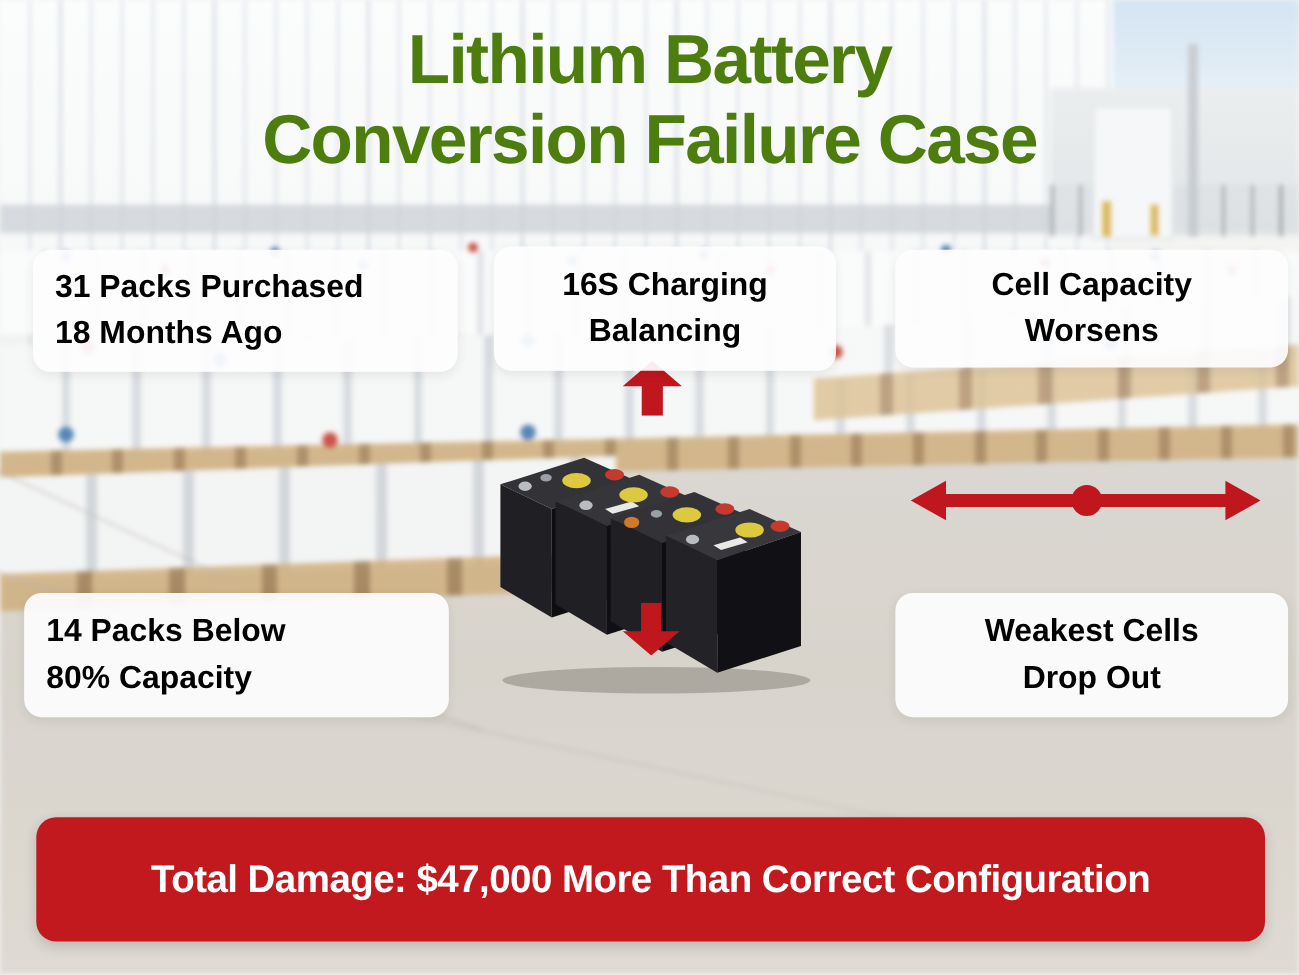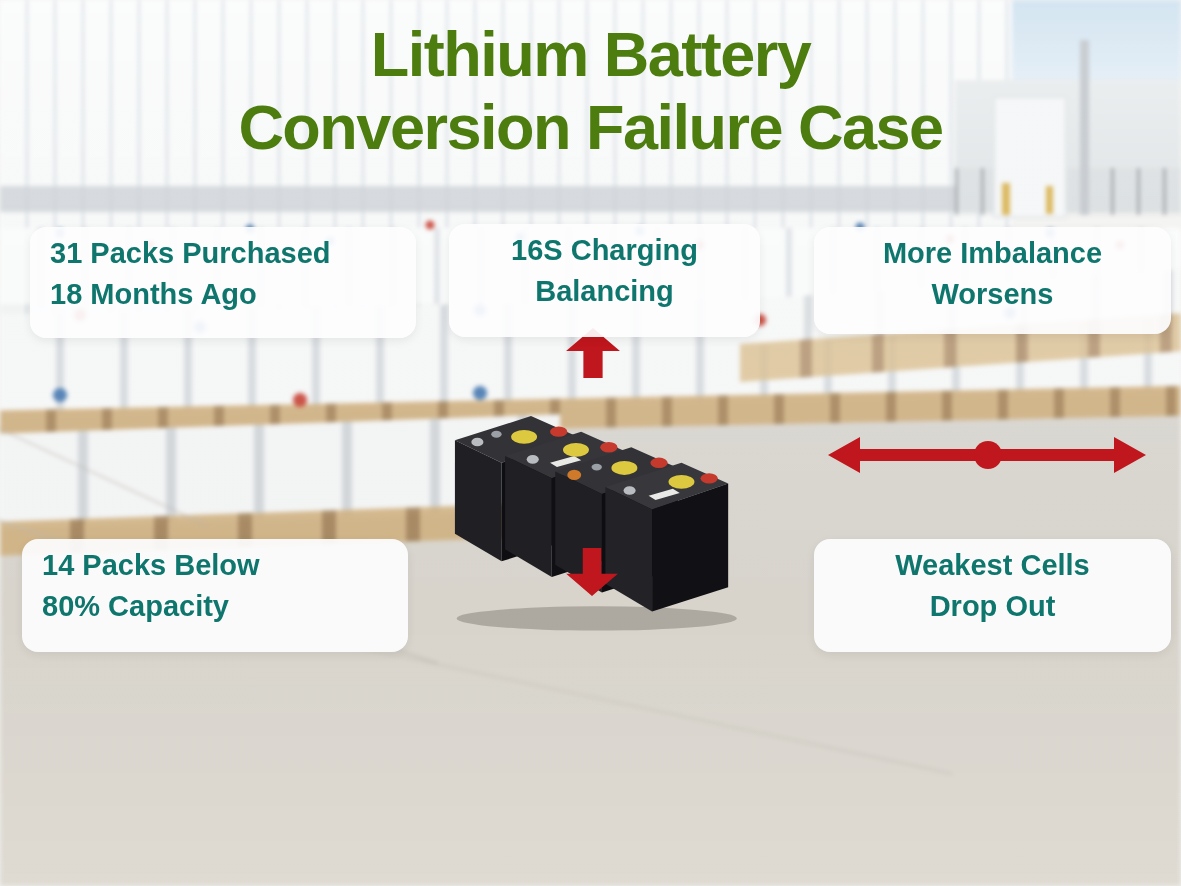--- a/index.html
+++ b/index.html
@@ -82,24 +82,24 @@
     background:linear-gradient(180deg, rgba(255,255,255,0.10), rgba(255,255,255,0.02)); }
 
   
   .title {
     position:absolute; left:0; right:0; top:18px; margin:0;
     text-align:center; color:#4d7c0f;
     font-size:63px; font-weight:700; line-height:1.16; letter-spacing:-1.5px;
     white-space:pre-line;
   }
   .card {
-    position:absolute; display:flex; flex-direction:column; 
+    position:absolute; display:flex; flex-direction:column; justify-content:center;
     background:rgba(253,253,254,0.93); border-radius:16px;
     box-shadow:0 3px 10px rgba(0,0,0,0.07);
-    color:#0f766e; font-size:29px; font-weight:700; line-height:1.42;
+    color:#000000; font-size:29px; font-weight:700; line-height:1.42;
   }
   .card .txt { white-space:pre-line; }
   .card.left-align { padding:6px 20px; text-align:left; }
   .card.center-align { padding:6px 10px; text-align:center; }
   .c1 { left:30px;  top:227px; width:346px; height:99px; }
   .c2 { left:449px; top:224px; width:291px; height:101px; }
   .c3 { left:814px; top:227px; width:337px; height:95px; }
   .c4 { left:30px;  top:364px; width:341px; height:143px; }
   .c5 { left:22px;  top:539px; width:346px; height:101px; }
   .c6 { left:407px; top:598px; width:370px; height:109px; }
@@ -208,26 +208,29 @@
 
   <div class="card left-align c1">
     <div class="txt">31 Packs Purchased
 18 Months Ago</div>
   </div>
   <div class="card center-align c2">
     <div class="txt">16S Charging
 Balancing</div>
   </div>
   <div class="card center-align c3">
-    <div class="txt">More Imbalance
+    <div class="txt">Cell Capacity
 Worsens</div>
   </div>
   <div class="card left-align c5">
     <div class="txt">14 Packs Below
 80% Capacity</div>
   </div>
   <div class="card center-align c7">
     <div class="txt">Weakest Cells
 Drop Out</div>
   </div>
 
+  <div class="banner">
+    <span class="txt">Total Damage: $47,000 More Than Correct Configuration</span>
+  </div>
 
 </div>
 
 </body></html>

